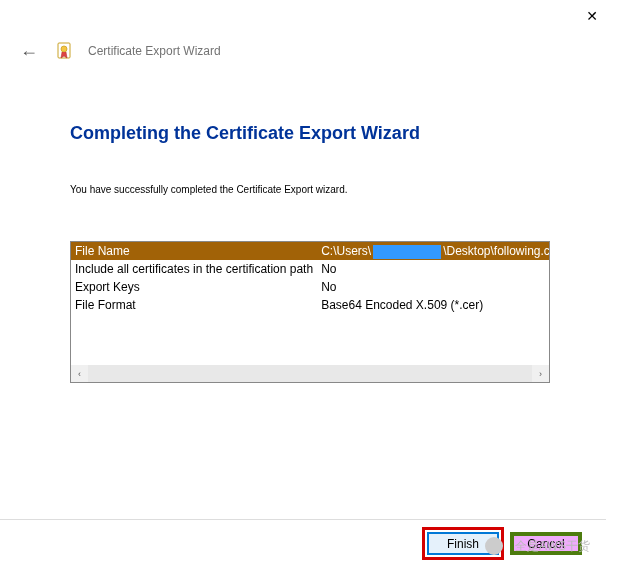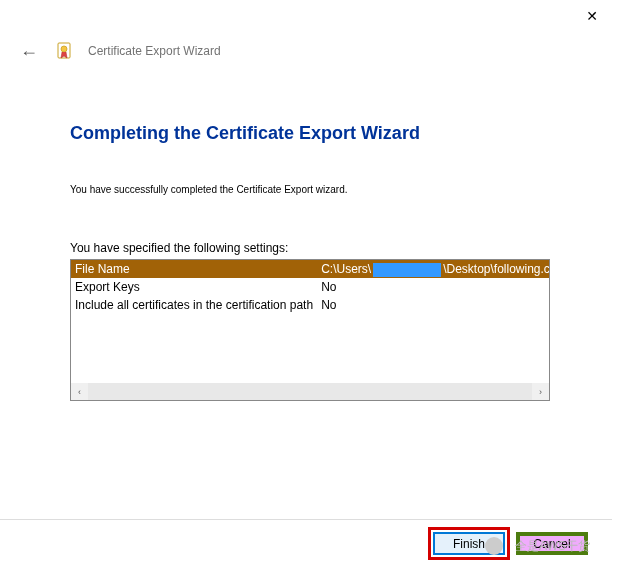--- a/index.html
+++ b/index.html
@@ -122,21 +122,21 @@
     }
     .hscroll .track {
       flex: 1;
       height: 17px;
       background: #e8e8e8;
     }
     .footer {
       position: absolute;
       bottom: 0;
       left: 0;
-      right: 8px;
+      right: 14px;
       border-top: 1px solid #ddd;
       height: 48px;
       display: flex;
       justify-content: flex-end;
       align-items: center;
       padding-right: 24px;
       gap: 6px;
     }
     .btn {
       min-width: 72px;
@@ -191,38 +191,41 @@
       <circle cx="8" cy="7" r="3" fill="#f5c542" stroke="#c9a227" stroke-width="0.8"></circle>
       <path d="M6 10 L5 16 L8 14 L11 16 L10 10" fill="#d44" stroke="#a22" stroke-width="0.5"></path>
     </svg>
   </span>
   <span class="wizard-title">Certificate Export Wizard</span>
 </div>
 
 <div class="content">
   <div class="main-heading">Completing the Certificate Export Wizard</div>
   <div class="success-text">You have successfully completed the Certificate Export wizard.</div>
-  <div class="settings-label">You have specified the following settings:</div>
 
   <div class="settings-box">
     <table class="settings-table">
       <tbody>
           <tr class="selected-row">
         <td class="col-label">File Name</td>
         <td>
           <span>C:\Users\</span><span class="redacted"></span><span>\Desktop\following.c</span>
         </td>
       </tr>
       <tr>
+        <td class="col-label">Include all certificates in the certification path</td>
+        <td>No</td>
+      </tr>
+      <tr>
         <td class="col-label">Export Keys</td>
         <td>No</td>
       </tr>
       <tr>
-        <td class="col-label">Include all certificates in the certification path</td>
-        <td>No</td>
+        <td class="col-label">File Format</td>
+        <td>Base64 Encoded X.509 (*.cer)</td>
       </tr>
     </tbody>
       </table>
     <div class="hscroll">
       <div class="arrow">‹</div>
       <div class="track"></div>
       <div class="arrow">›</div>
     </div>
   </div>
 </div>

